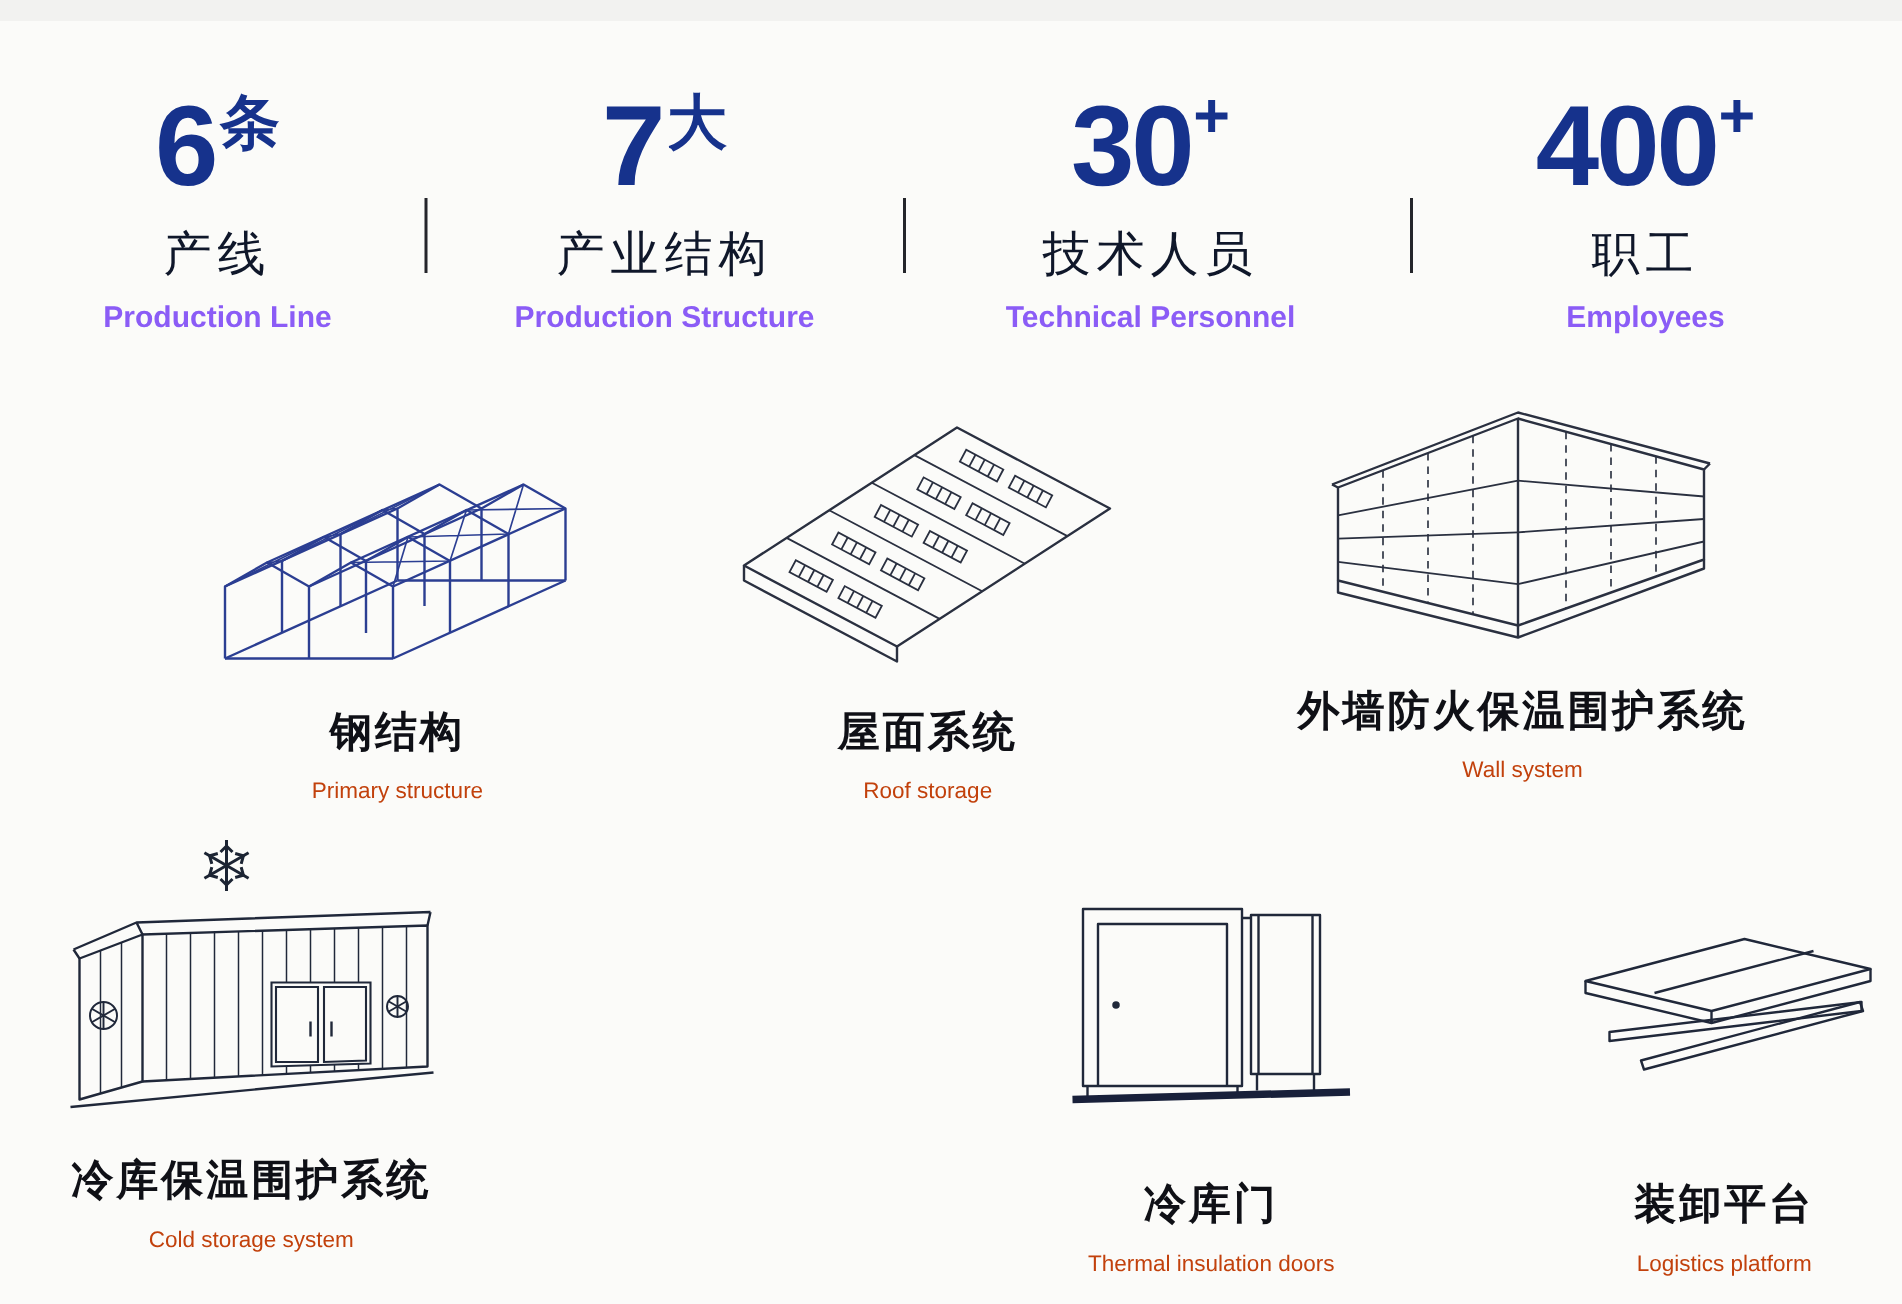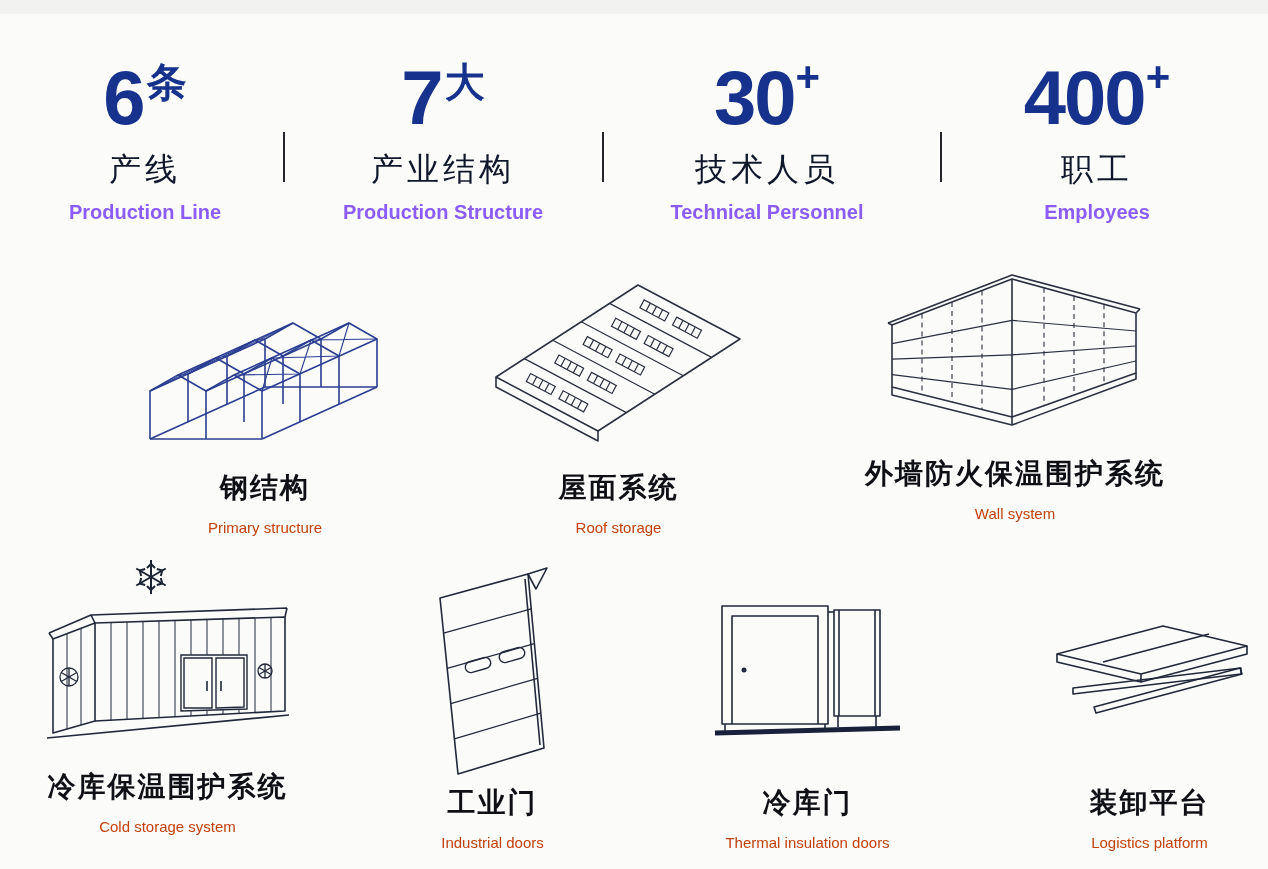--- a/index.html
+++ b/index.html
@@ -192,40 +192,20 @@
             <line y1="-7" y2="7"></line>
             <line y1="-7" y2="7" transform="rotate(60)"></line>
             <line y1="-7" y2="7" transform="rotate(120)"></line>
         </g>
       </svg>
     </div>
     <div class="prod-cn">冷库保温围护系统</div>
     <div class="prod-en">Cold storage system</div>
   </div>
 
-  <div class="cell row2" style="left:405px; top:548px; width:175px">
-    <div class="art">
-      <svg width="150" height="215" viewBox="0 0 150 215">
-        <g stroke="#20283a" fill="none" stroke-width="1.6" stroke-linejoin="round">
-          <path d="M22,32 L110,8 L126,182 L40,208 Z"></path>
-          <path d="M110,8 L129,2 L118,23 Z"></path>
-          <path d="M107,13 L122,179"></path>
-        </g>
-        <g stroke="#20283a" fill="none" stroke-width="1.2">
-          <path d="M25.6,67.2 L113.2,42.8 M29.2,102.4 L116.4,77.6 M32.8,137.6 L119.6,112.4 M36.4,172.8 L122.8,147.2"></path>
-        </g>
-        <g stroke="#20283a" fill="none" stroke-width="1.4">
-          <rect x="-13" y="-5.5" width="26" height="11" rx="5.5" transform="translate(60,99) rotate(-16)"></rect>
-          <rect x="-13" y="-5.5" width="26" height="11" rx="5.5" transform="translate(94,89) rotate(-16)"></rect>
-        </g>
-      </svg>
-    </div>
-    <div class="prod-cn">工业门</div>
-    <div class="prod-en">Industrial doors</div>
-  </div>
 
   <div class="cell row2" style="left:685px; top:548px; width:245px">
     <div class="art">
       <svg width="195" height="155" viewBox="0 0 195 155">
         <g stroke="#20283a" fill="none" stroke-width="1.6" stroke-linejoin="round">
           <path d="M12,10 L118,10 L118,128 L12,128 Z"></path>
           <path d="M22,128 L22,20 L108,20 L108,128"></path>
           <path d="M118,16 L124,16"></path>
           <path d="M124,14 L170,14 L170,120 L124,120 Z"></path>
           <path d="M129,14 L129,120 M165,14 L165,120"></path>

